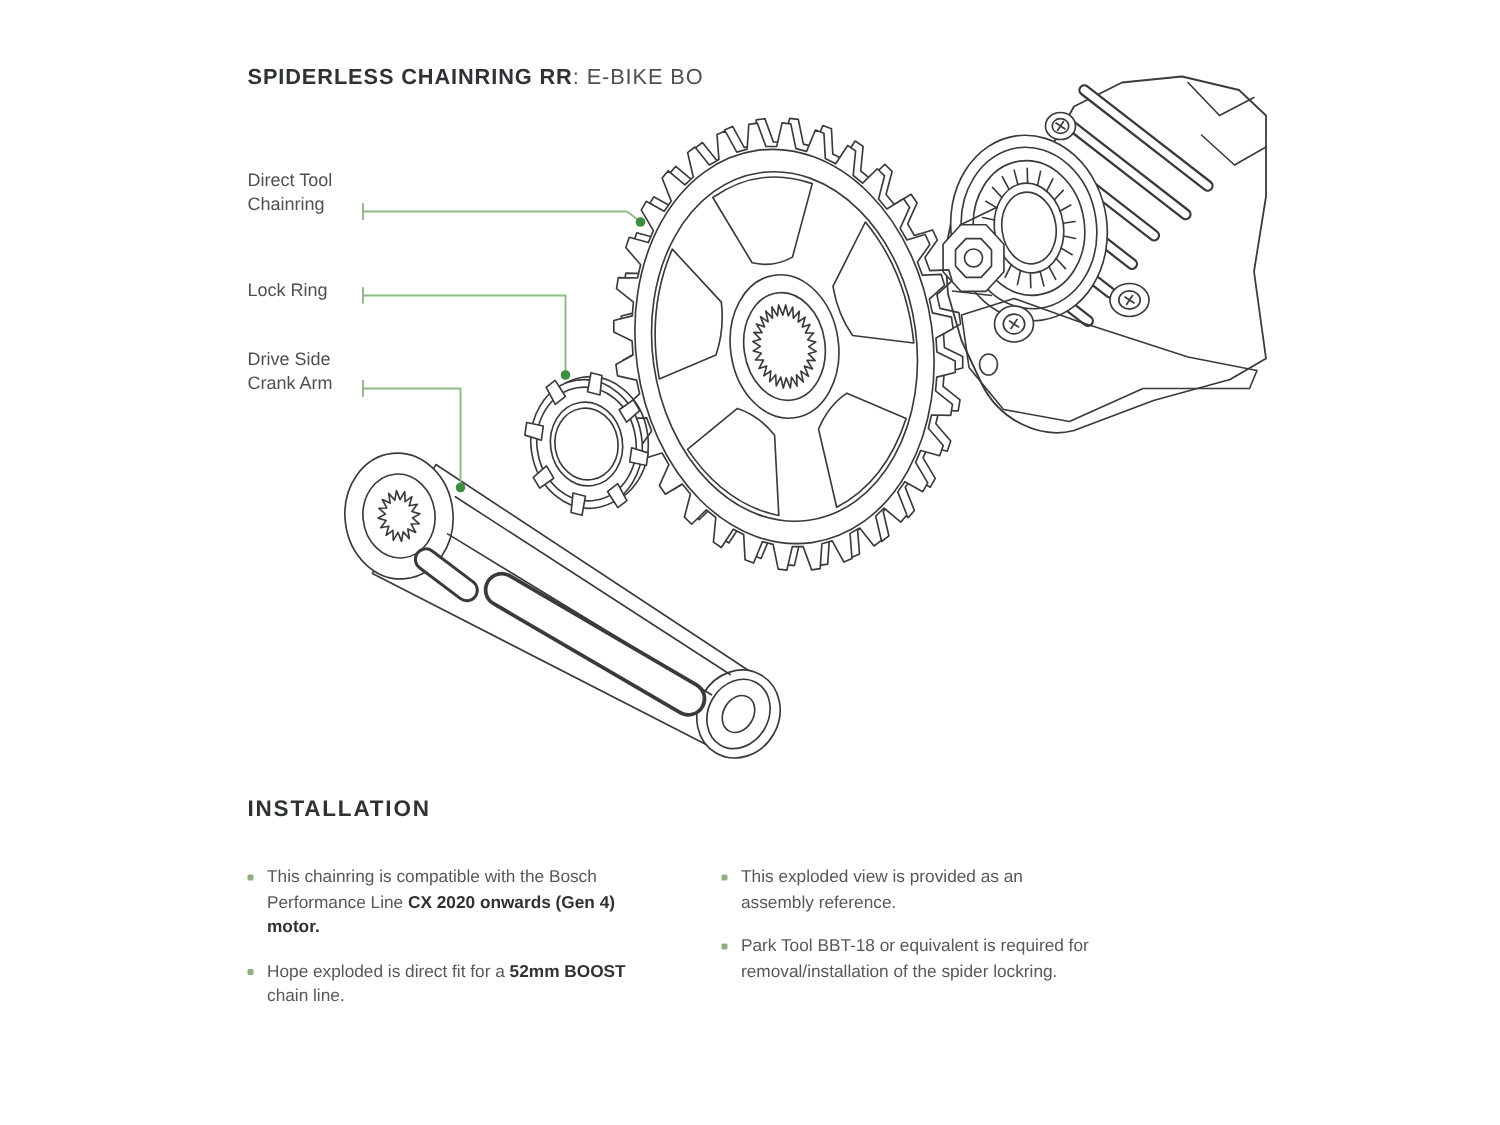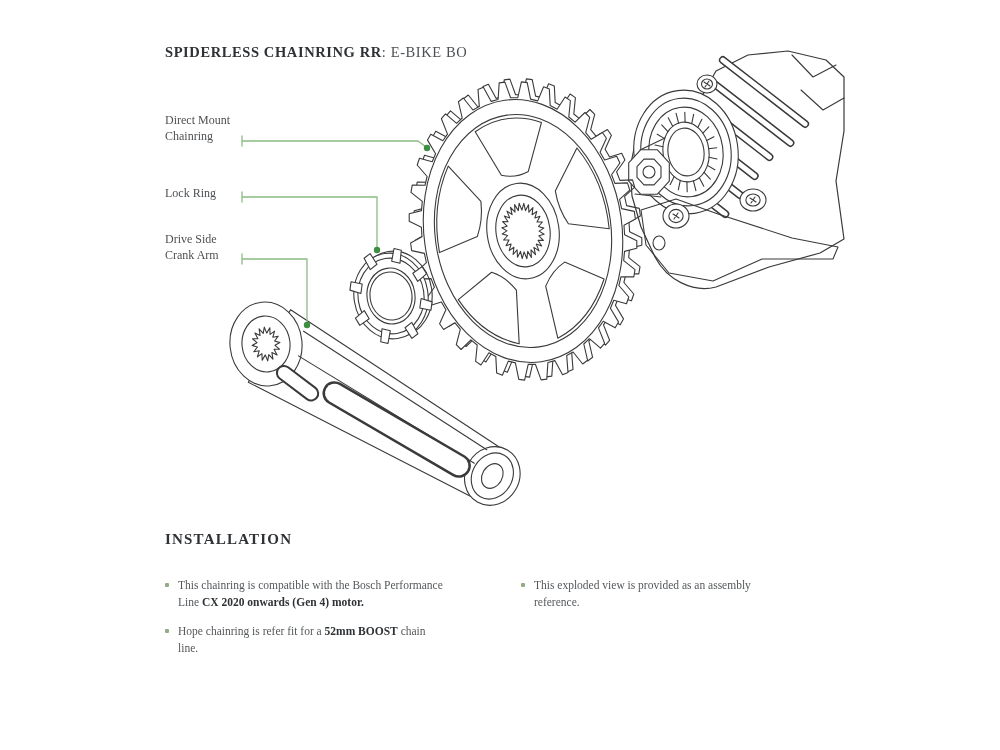--- a/index.html
+++ b/index.html
@@ -1,27 +1,27 @@
 <!DOCTYPE html>
 <html style="--ink-strong: #2f3235; --ink-mid: #4d5053; --text: #55585b; --line-art: #3a3a3c; --leader: #8cbc84; --leader-dot: #3e8e41; --bullet: #8fae85;"><head>
 <meta charset="utf-8">
 <style>
   html,body{margin:0;padding:0;background:#fff;}
   .page{position:relative;width:1000px;height:750px;background:#fff;overflow:hidden;
-        font-family:Liberation Serif, serif;}
+        font-family:Liberation Sans, sans-serif;}
   .doc-title{position:absolute;left:165px;top:44px;font-size:14.5px;letter-spacing:.6px;
              color:var(--ink-strong);white-space:nowrap;}
   .t-bold{font-weight:bold;}
   .t-rest{font-weight:normal;color:var(--ink-mid);}
   .diagram{position:absolute;left:0;top:0;pointer-events:none;}
   .part-label{position:absolute;font-size:12px;line-height:15.5px;color:var(--ink-mid);}
   .install{position:absolute;left:165px;top:531px;width:700px;}
   .install h2{margin:0 0 29px 0;font-size:15px;font-weight:bold;letter-spacing:1.2px;
               color:var(--ink-strong);}
-  .cols{display:flex;gap:76px;}
+  .cols{display:flex;gap:36px;}
   ul.col{list-style:none;margin:0;padding:0;width:280px;}
   ul.col-right{width:252px;}
   .col li{position:relative;padding-left:13px;margin-bottom:13px;font-size:11.5px;
           line-height:16.5px;color:var(--text);}
   .marker{position:absolute;left:0;top:6px;width:4px;height:4px;border-radius:1px;}
   .b{font-weight:bold;color:var(--ink-strong);}
 </style>
 </head>
 <body>
 
@@ -118,37 +118,38 @@
         <path d="M 242,136 L 242,146 M 242,141 L 418,141 L 426,147" fill="none" stroke="#8cbc84" stroke-width="1.3" stroke-linejoin="round" stroke-linecap="round"></path>
         <path d="M 242,192 L 242,202 M 242,197 L 377,197 L 377,248" fill="none" stroke="#8cbc84" stroke-width="1.3" stroke-linejoin="round" stroke-linecap="round"></path>
         <path d="M 242,254 L 242,264 M 242,259 L 307,259 L 307,323" fill="none" stroke="#8cbc84" stroke-width="1.3" stroke-linejoin="round" stroke-linecap="round"></path>
         <circle cx="427" cy="148" r="3.2" fill="#3e8e41"></circle>
         <circle cx="377" cy="250" r="3.2" fill="#3e8e41"></circle>
         <circle cx="307" cy="325" r="3.2" fill="#3e8e41"></circle>
       </g>
     </svg>
 
   <div class="part-label" style="left:165px;top:113px">
-    <div>Direct Mount</div>
+    <div>Direct Tool</div>
     <div>Chainring</div>
   </div>
   <div class="part-label" style="left:165px;top:186px">
     <div>Lock Ring</div>
   </div>
   <div class="part-label" style="left:165px;top:232px">
     <div>Drive Side</div>
     <div>Crank Arm</div>
   </div>
 
   <div class="install">
     <h2>INSTALLATION</h2>
     <div class="cols">
       <ul class="col">
           <li><span class="marker" style="background: rgb(143, 174, 133);"></span><span>This chainring is compatible with the Bosch Performance Line </span><span class="b">CX 2020 onwards (Gen 4) motor.</span></li>
-          <li><span class="marker" style="background: rgb(143, 174, 133);"></span><span>Hope chainring is refer fit for a </span><span class="b">52mm BOOST</span><span> chain line.</span></li>
+          <li><span class="marker" style="background: rgb(143, 174, 133);"></span><span>Hope exploded is direct fit for a </span><span class="b">52mm BOOST</span><span> chain line.</span></li>
         </ul>
       <ul class="col col-right">
           <li><span class="marker" style="background: rgb(143, 174, 133);"></span><span>This exploded view is provided as an assembly reference.</span></li>
+          <li><span class="marker" style="background: rgb(143, 174, 133);"></span><span>Park Tool BBT-18 or equivalent is required for removal/installation of the spider lockring.</span></li>
         </ul>
     </div>
   </div>
 
 </div>
 
 </body></html>

